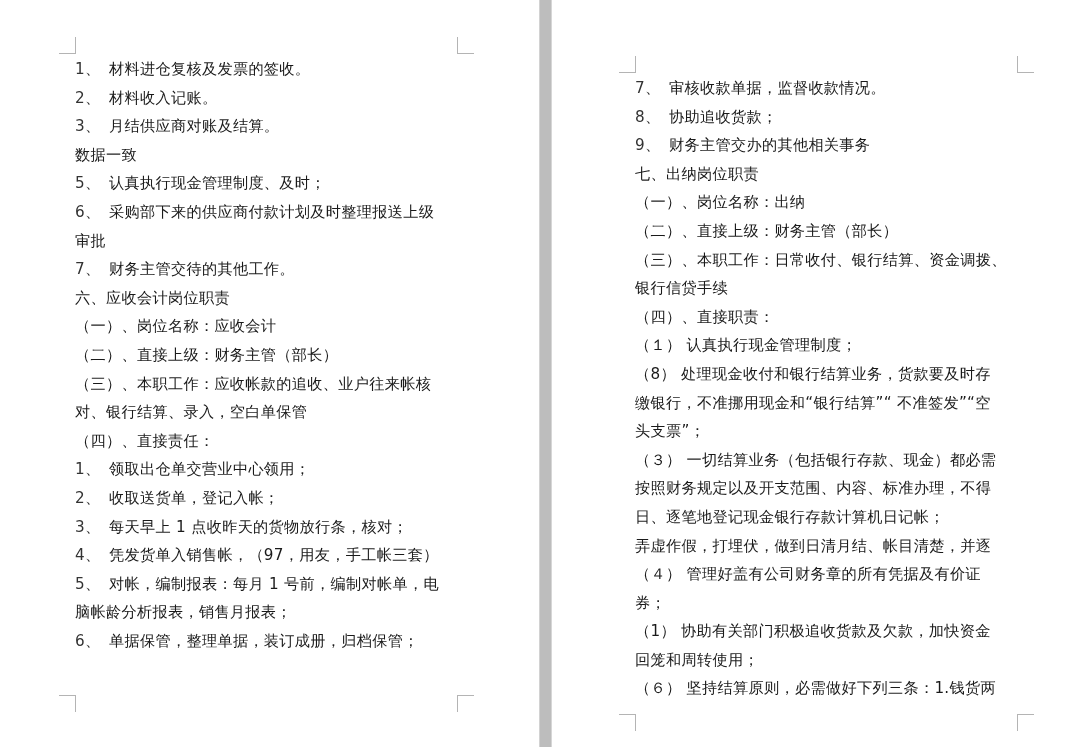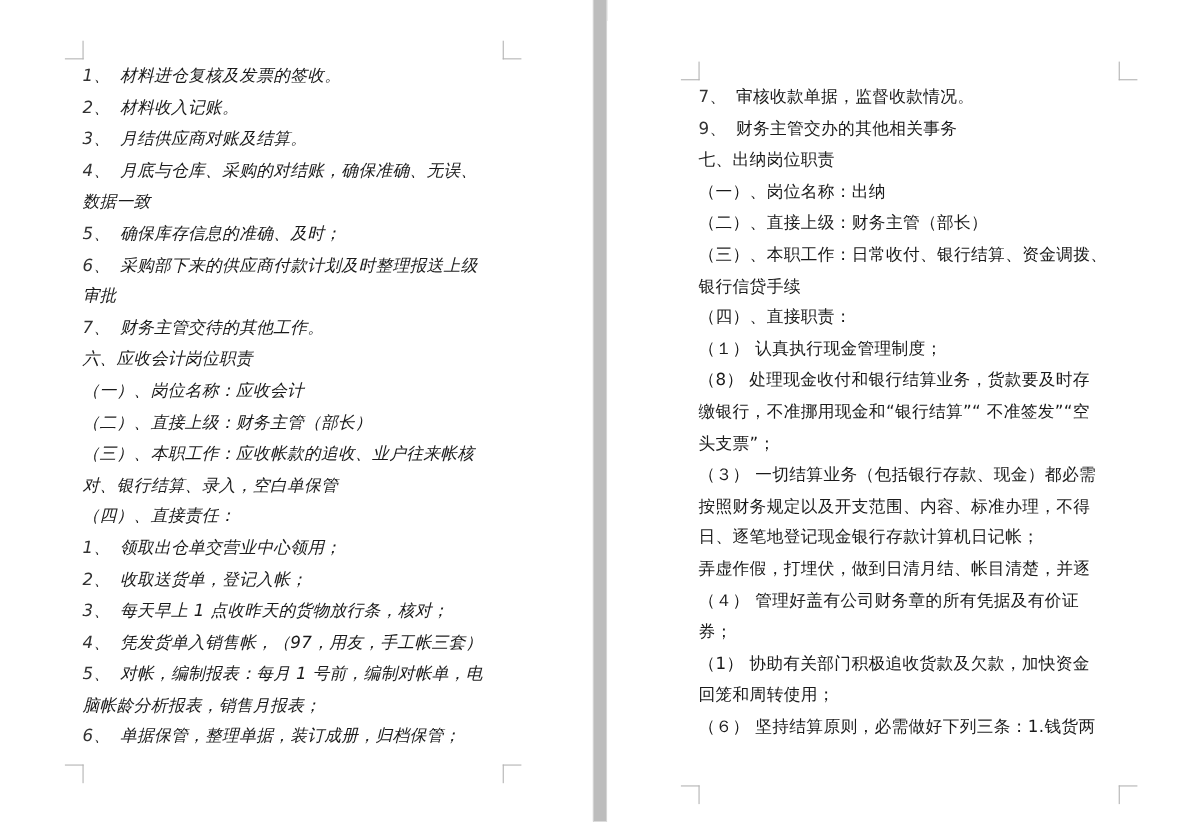--- a/index.html
+++ b/index.html
@@ -4,21 +4,21 @@
 <style>
   html, body { margin: 0; padding: 0; }
   body {
     width: 1090px; height: 747px; overflow: hidden; background: #ffffff;
     position: relative;
     font-family: "DejaVu Sans", "Liberation Sans", sans-serif;
   }
   .page {
     position: absolute; top: 0; height: 747px; background: #ffffff; overflow: hidden;
   }
-  #page-left { left: 0; width: 539px; font-style: italic; }
+  #page-left { left: 0; width: 539px; }
   #page-right { left: 552px; width: 556px; margin-top: 19px; }
   .gutter {
     position: absolute; left: 539px; top: 0; width: 13px; height: 747px;
     background: #bdbdbd;
     border-left: 1px solid #d2d2d2; border-right: 1px solid #d6d6d6; box-sizing: border-box;
   }
   .corner { position: absolute; width: 16px; height: 16px; border-color: #b4b4b4; border-style: solid; border-width: 0; }
   .c-tl { border-right-width: 1px; border-bottom-width: 1px; }
   .c-tr { border-left-width: 1px; border-bottom-width: 1px; }
   .c-bl { border-right-width: 1px; border-top-width: 1px; }
@@ -38,23 +38,22 @@
 
 <div class="page" id="page-left">
   <div class="corner c-tl" style="left:59px; top:37px;"></div>
   <div class="corner c-tr" style="left:457px; top:37px;"></div>
   <div class="corner c-bl" style="left:59px; top:695px;"></div>
   <div class="corner c-br" style="left:457px; top:695px;"></div>
   <div class="text-block" id="left-lines">
       <div class="line"><span class="num">1、</span><span>材料进仓复核及发票的签收。</span></div>
       <div class="line"><span class="num">2、</span><span>材料收入记账。</span></div>
       <div class="line"><span class="num">3、</span><span>月结供应商对账及结算。</span></div>
-      <div class="line"><span class="num">4、</span><span>月底与仓库、采购的对结账，确保准确、无误、</span></div>
       <div class="line"><span>数据一致</span></div>
-      <div class="line"><span class="num">5、</span><span>确保库存信息的准确、及时；</span></div>
+      <div class="line"><span class="num">5、</span><span>认真执行现金管理制度、及时；</span></div>
       <div class="line"><span class="num">6、</span><span>采购部下来的供应商付款计划及时整理报送上级</span></div>
       <div class="line"><span>审批</span></div>
       <div class="line"><span class="num">7、</span><span>财务主管交待的其他工作。</span></div>
       <div class="line"><span>六、应收会计岗位职责</span></div>
       <div class="line"><span>（一）、岗位名称：应收会计</span></div>
       <div class="line"><span>（二）、直接上级：财务主管（部长）</span></div>
       <div class="line"><span>（三）、本职工作：应收帐款的追收、业户往来帐核</span></div>
       <div class="line"><span>对、银行结算、录入，空白单保管</span></div>
       <div class="line"><span>（四）、直接责任：</span></div>
       <div class="line"><span class="num">1、</span><span>领取出仓单交营业中心领用；</span></div>
@@ -69,20 +68,21 @@
 
 <div class="gutter"></div>
 
 <div class="page" id="page-right">
   <div class="corner c-tl" style="left:67px; top:37px;"></div>
   <div class="corner c-tr" style="left:465px; top:37px;"></div>
   <div class="corner c-bl" style="left:67px; top:695px;"></div>
   <div class="corner c-br" style="left:465px; top:695px;"></div>
   <div class="text-block" id="right-lines">
       <div class="line"><span class="num">7、</span><span>审核收款单据，监督收款情况。</span></div>
+      <div class="line"><span class="num">8、</span><span>协助追收货款；</span></div>
       <div class="line"><span class="num">9、</span><span>财务主管交办的其他相关事务</span></div>
       <div class="line"><span>七、出纳岗位职责</span></div>
       <div class="line"><span>（一）、岗位名称：出纳</span></div>
       <div class="line"><span>（二）、直接上级：财务主管（部长）</span></div>
       <div class="line"><span>（三）、本职工作：日常收付、银行结算、资金调拨、</span></div>
       <div class="line"><span>银行信贷手续</span></div>
       <div class="line"><span>（四）、直接职责：</span></div>
       <div class="line"><span>（１） 认真执行现金管理制度；</span></div>
       <div class="line"><span>（8） 处理现金收付和银行结算业务，货款要及时存</span></div>
       <div class="line"><span>缴银行，不准挪用现金和“银行结算”“ 不准签发”“空</span></div>

